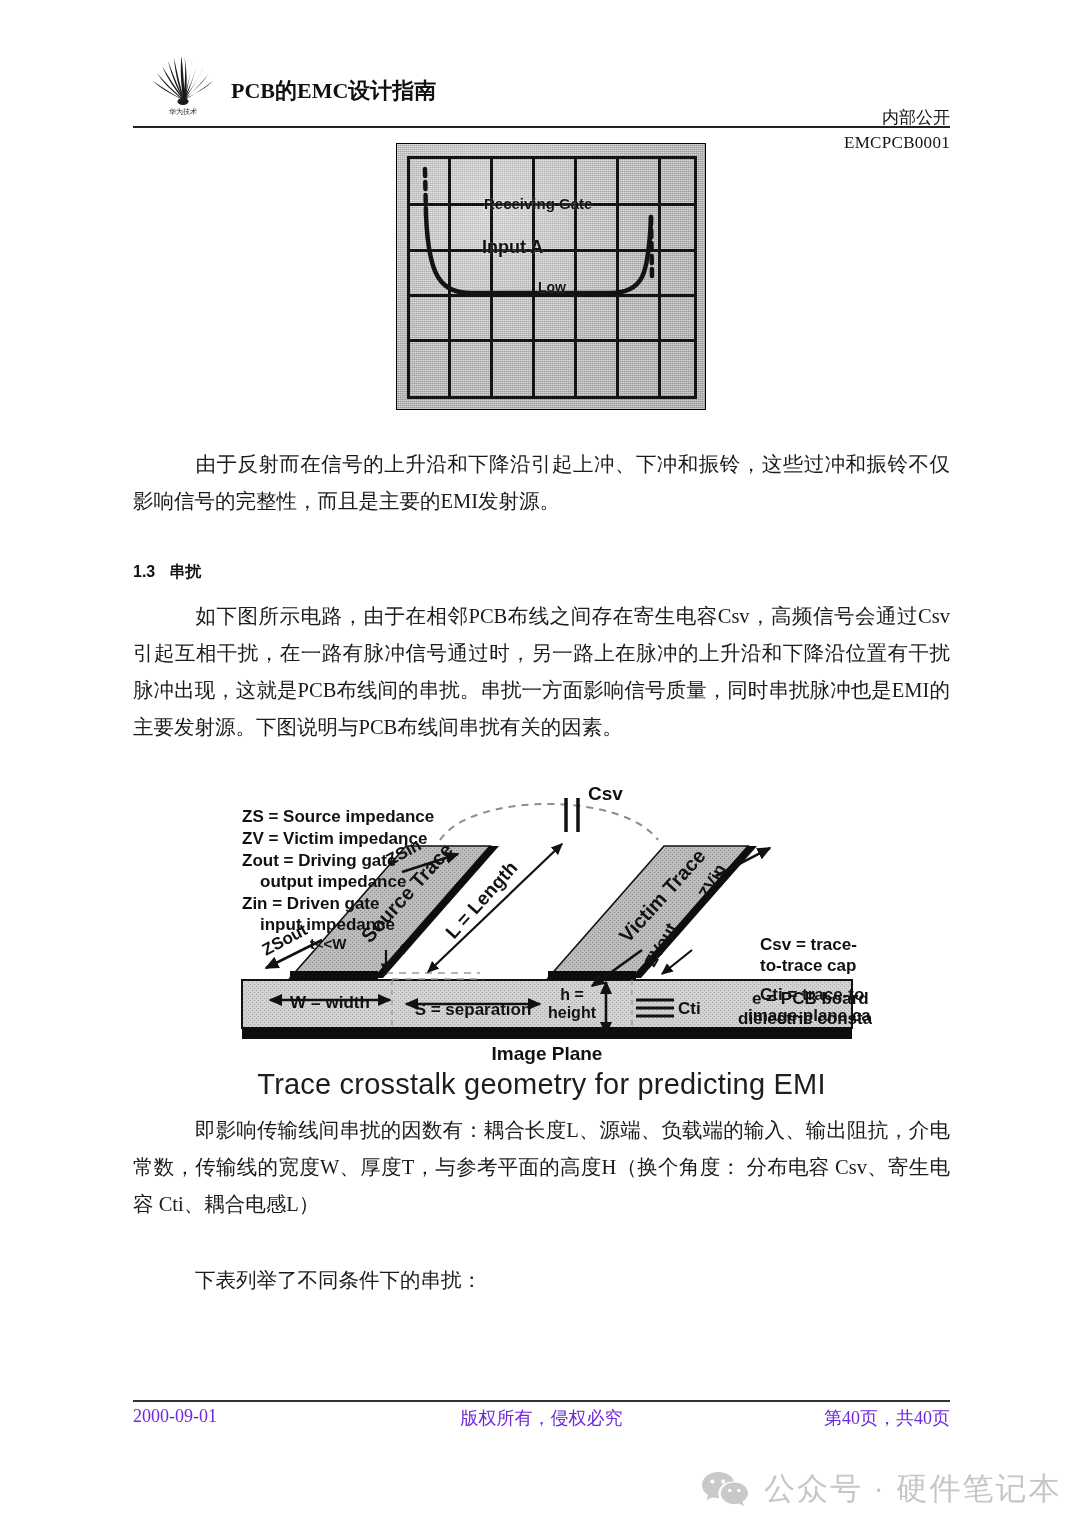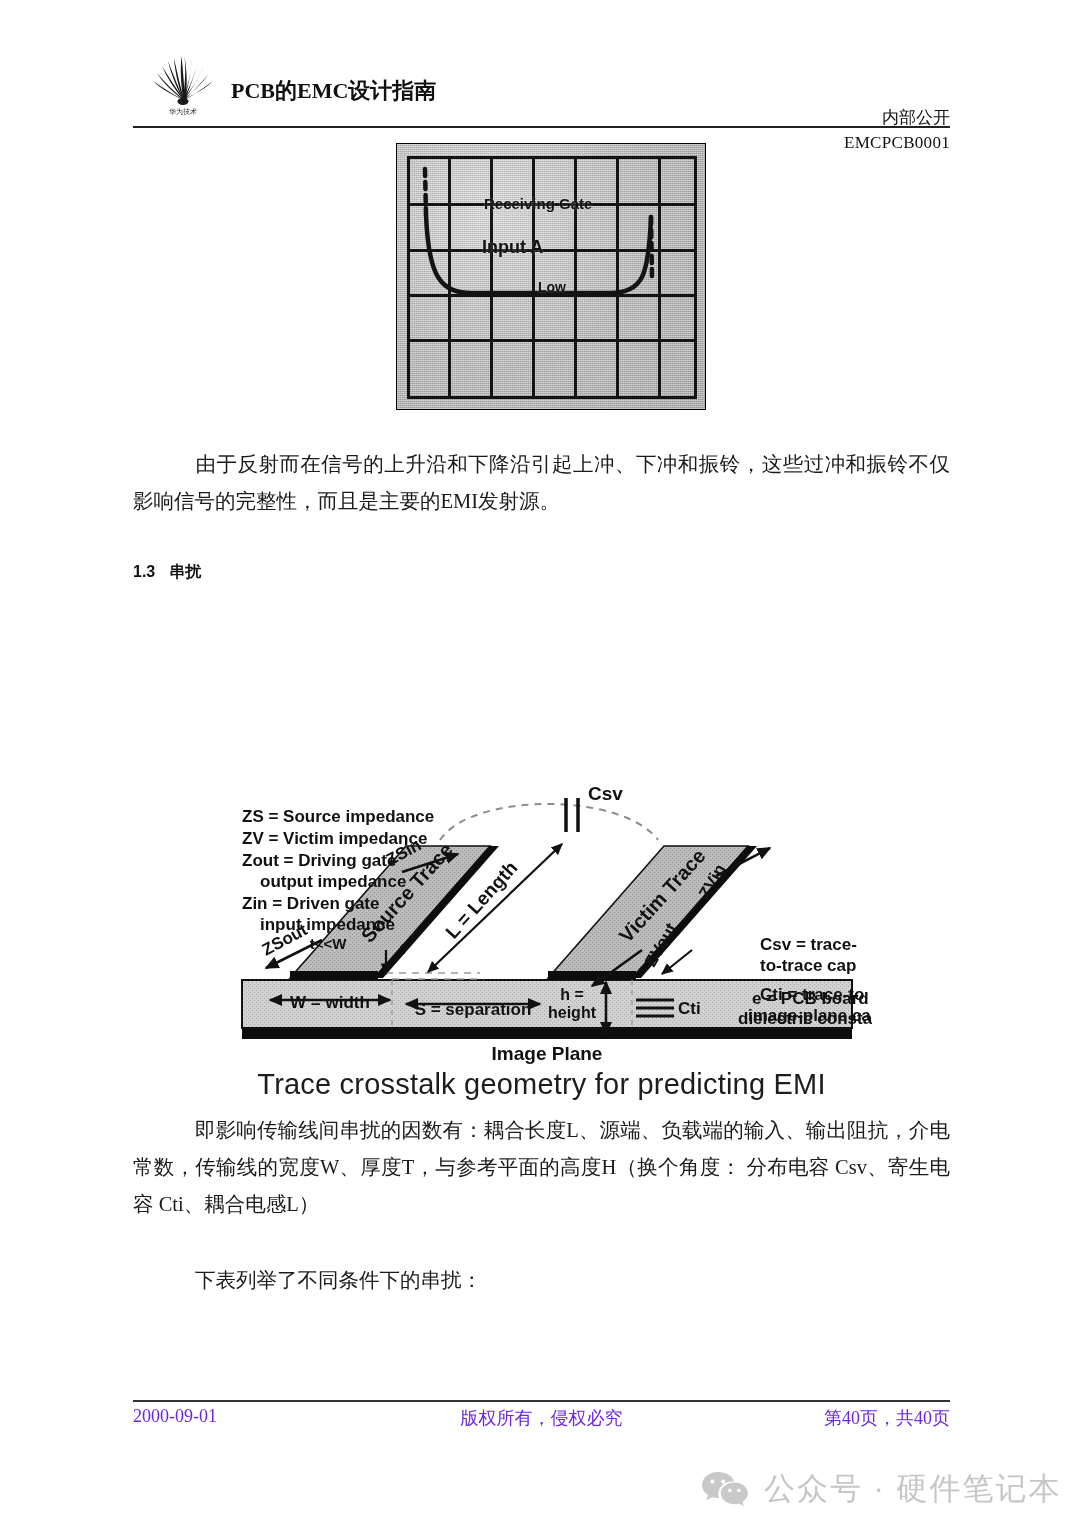--- a/index.html
+++ b/index.html
@@ -194,20 +194,23 @@
   </div>
 
   <div class="para" style="top:446px;">
     <span class="ind"></span><span>由于反射而在信号的上升沿和下降沿引起上冲、下冲和振铃，这些过冲和振铃不仅影响信号的完整性，而且是主要的EMI发射源。</span>
   </div>
 
   <div class="h3" style="top:562px;">
     <span class="num">1.3</span><span>串扰</span>
   </div>
 
+  <div class="para" style="top:598px;">
+    <span class="ind"></span><span>如下图所示电路，由于在相邻PCB布线之间存在寄生电容Csv，高频信号会通过Csv引起互相干扰，在一路有脉冲信号通过时，另一路上在脉冲的上升沿和下降沿位置有干扰脉冲出现，这就是PCB布线间的串扰。串扰一方面影响信号质量，同时串扰脉冲也是EMI的主要发射源。下图说明与PCB布线间串扰有关的因素。</span>
+  </div>
 
   <div class="fig2">
     <svg width="650" height="300" viewBox="0 0 650 300">
       <defs>
         <pattern id="hatch" width="4" height="4" patternUnits="userSpaceOnUse">
           <rect width="4" height="4" fill="#bcbcbc"></rect>
           <rect width="1" height="1" fill="#8e8e8e"></rect>
           <rect x="2" y="2" width="1" height="1" fill="#8e8e8e"></rect>
         </pattern>
         <pattern id="hatch2" width="4" height="4" patternUnits="userSpaceOnUse">

